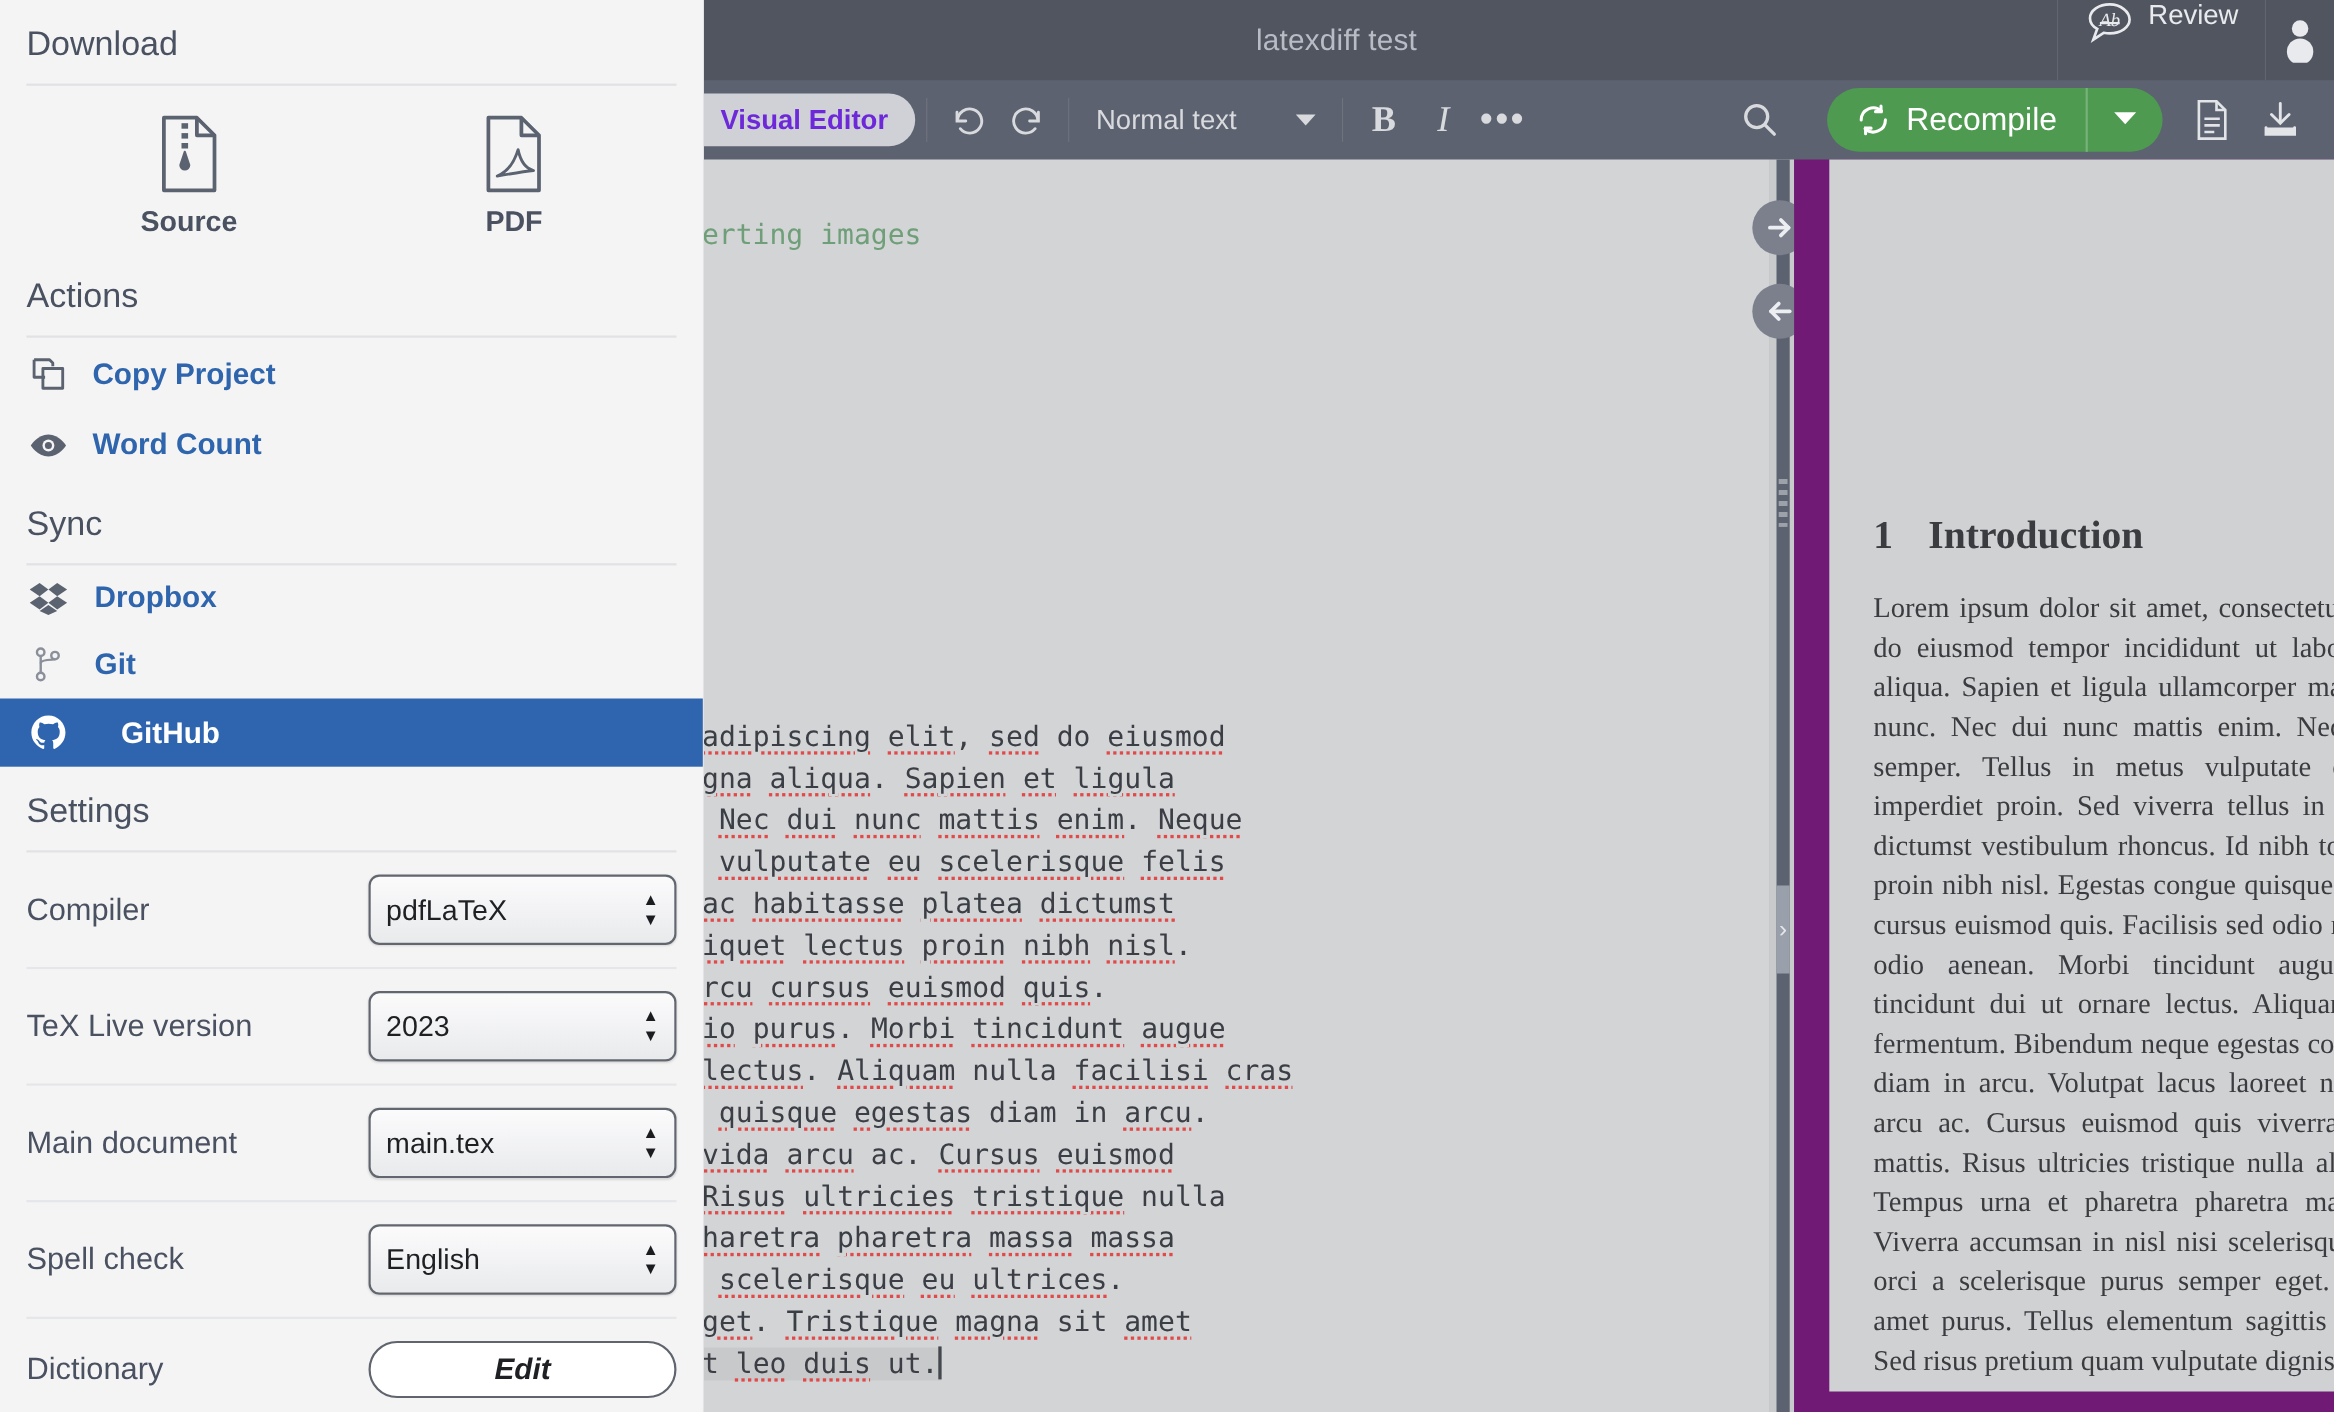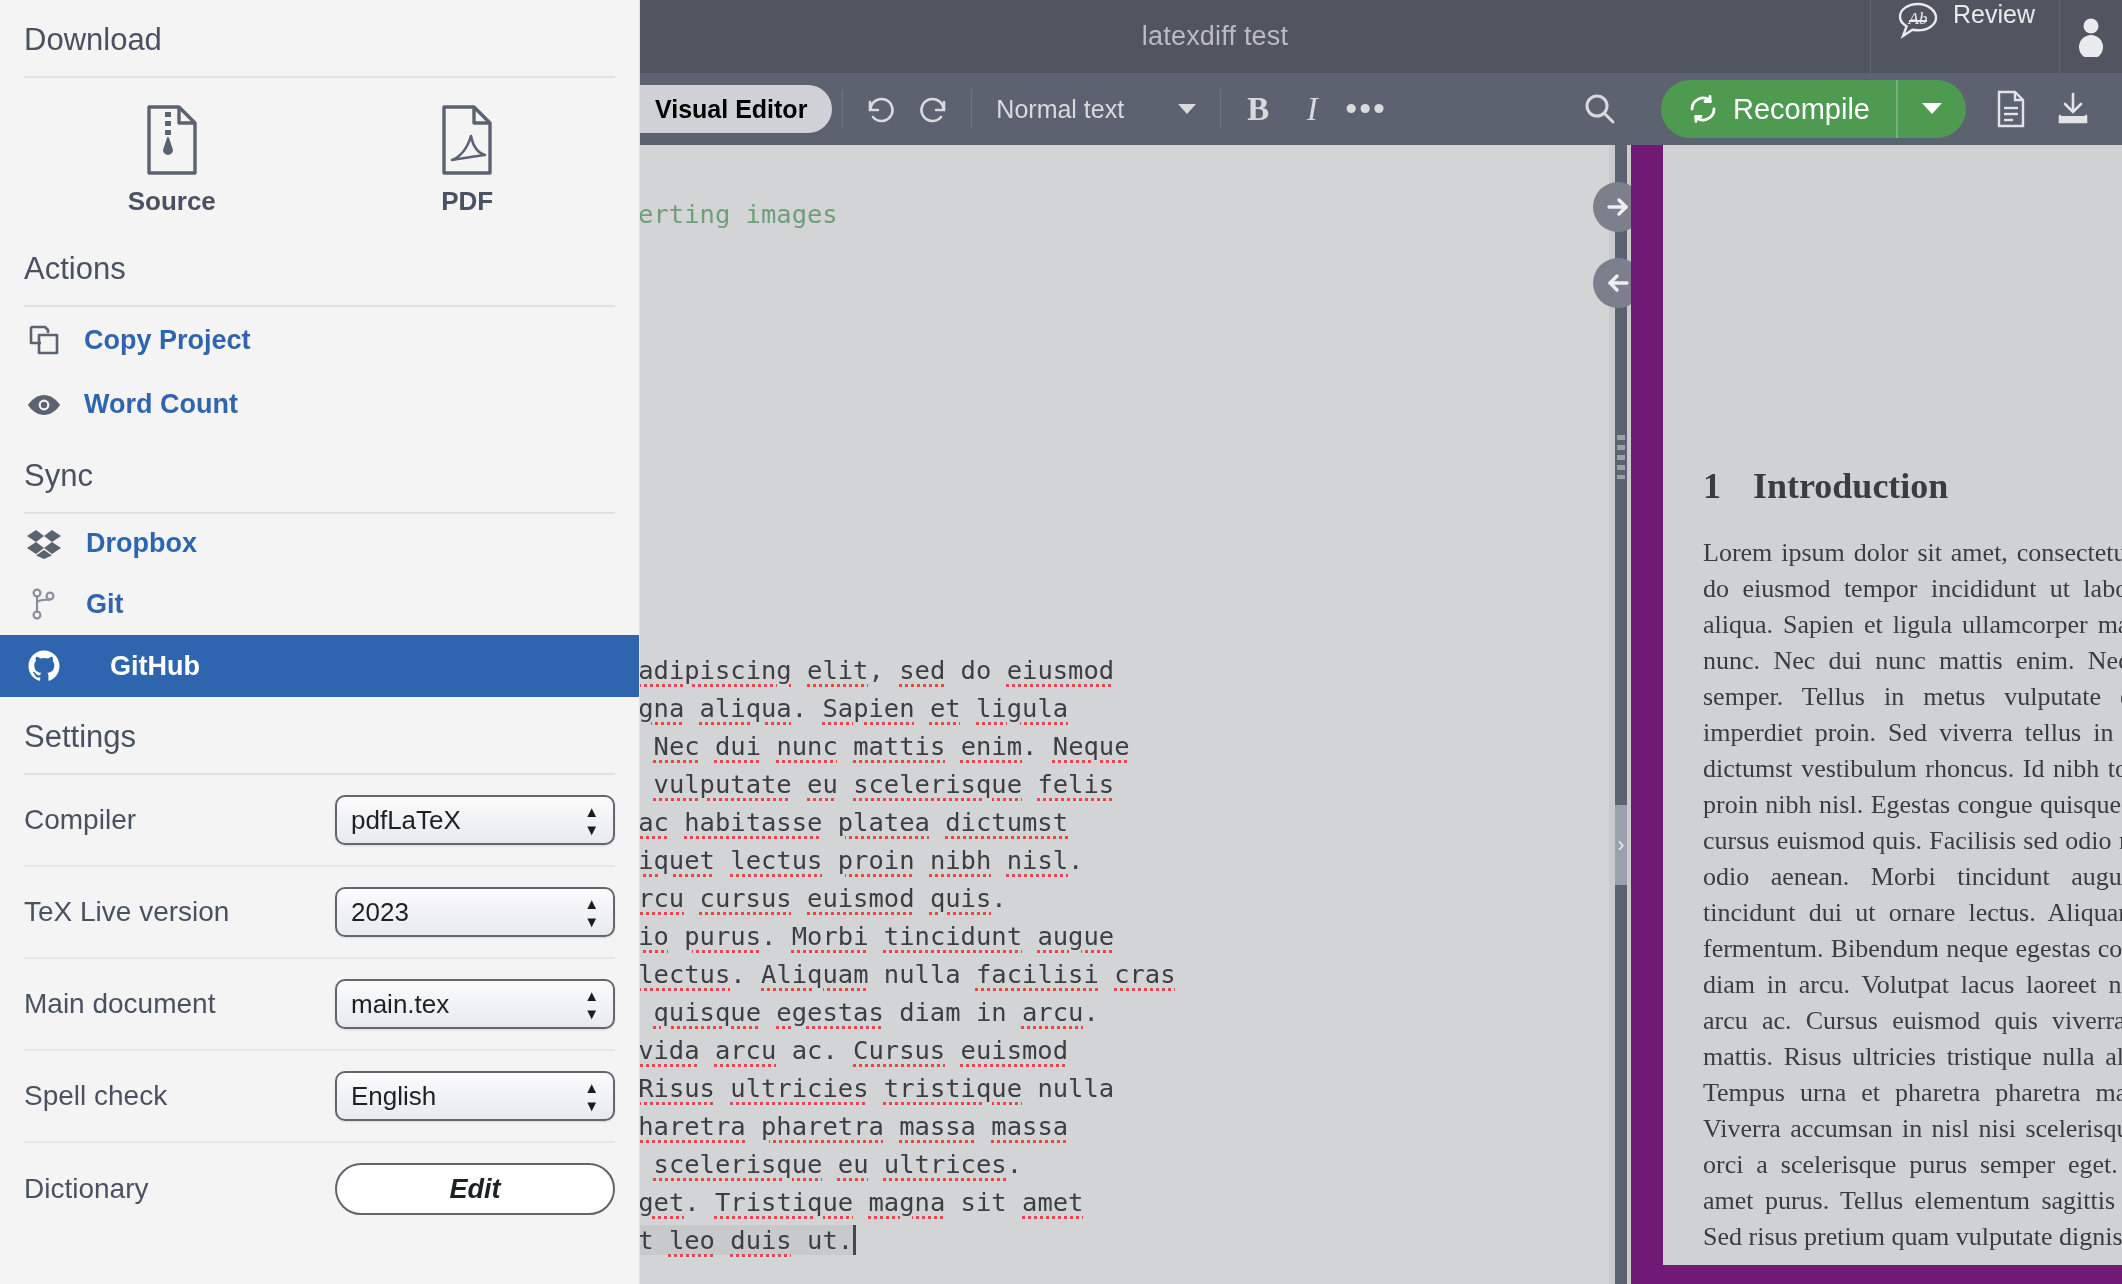--- a/index.html
+++ b/index.html
@@ -45,21 +45,21 @@
   .mode-switch {
     display: flex; align-items: center;
     background: #cfd1d6; border-radius: 999px; height: 48px;
     padding: 3px; margin-left: -28px;
   }
   .mode-pill {
     background: #5aa15a; color: #fff; border-radius: 999px;
     height: 42px; display: flex; align-items: center;
     padding: 0 18px; font-size: 24px; overflow:hidden; max-width: 72px;
   }
-  .mode-label { color: #000000; font-size: 25px; font-weight: 600; padding: 0 22px 0 16px; }
+  .mode-label { color: #6d28d9; font-size: 25px; font-weight: 600; padding: 0 22px 0 16px; }
   .tb-sep { width: 1px; height: 40px; background: #6f737e; margin: 0 10px; }
   .tb-icon {
     width: 54px; height: 54px; display: flex; align-items: center; justify-content: center;
     color: #d8dade; font-size: 30px;
   }
   .tb-style {
     display: flex; align-items: center; gap: 54px;
     color: #d8dade; font-size: 25px; padding: 0 14px;
   }
   .caret-dn { width: 0; height: 0; border-left: 9px solid transparent; border-right: 9px solid transparent; border-top: 10px solid #d8dade; }
@@ -159,21 +159,21 @@
   .sync-row.active .act-label { color: #ffffff; margin-left: 24px; }
   .sync-row.active .act-ico { color: #ffffff; }
 
   .setting-row {
     display: flex; align-items: center; justify-content: space-between;
     padding: 20px 0; border-bottom: 2px solid #e5e6e9;
   }
   .setting-row:last-child { border-bottom: none; }
   .set-label { font-size: 28px; color: #4a5161; }
   .select-box {
-    position: relative; width: 280px; height: 50px;
+    position: relative; width: 280px; height: 64px;
     border: 2px solid #62676f; border-radius: 10px;
     background: linear-gradient(to bottom, #fbfbfc 0%, #e9eaec 100%);
     display: flex; align-items: center; padding-left: 14px;
     font-size: 26px; color: #1e2024;
     box-shadow: 0 1px 2px rgba(0,0,0,.12);
   }
   .select-arrows {
     position: absolute; right: 14px; top: 50%; transform: translateY(-50%);
     display: flex; flex-direction: column; align-items: center; gap: 3px;
     font-size: 15px; color: #1a1c1f; line-height: 1;

